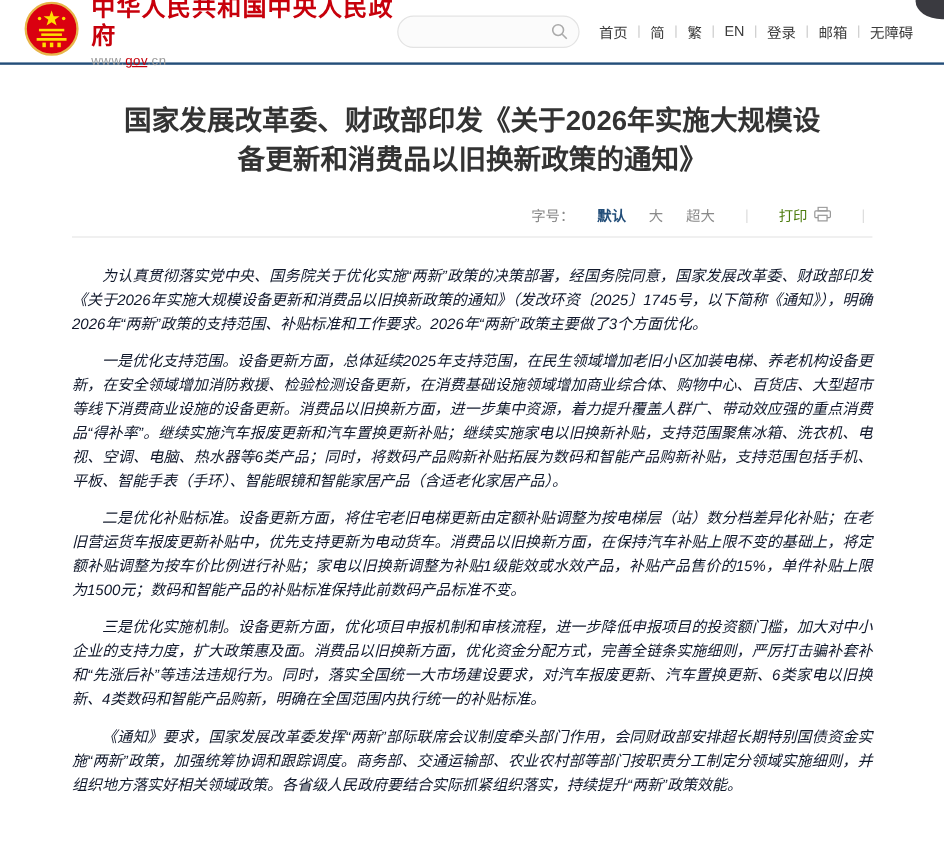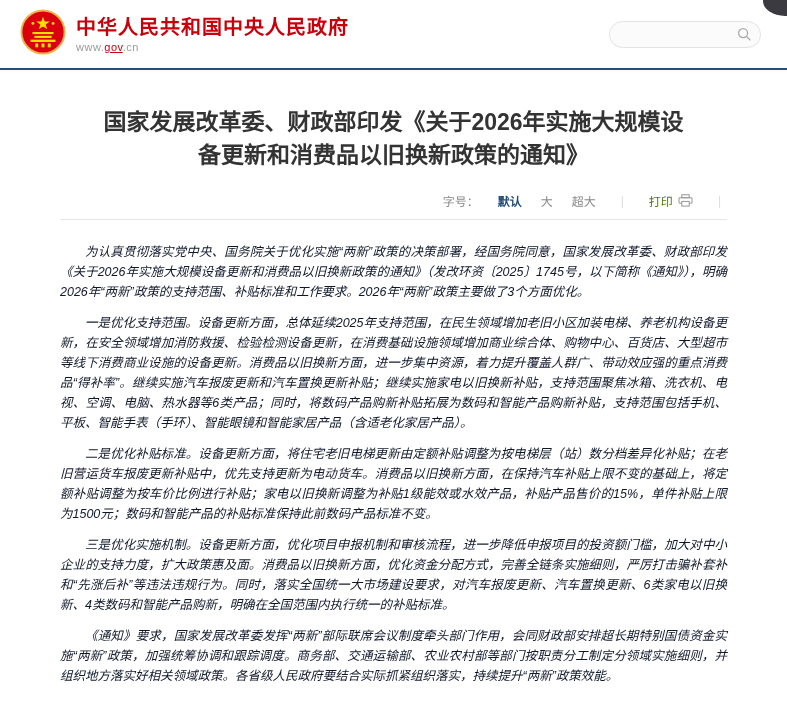--- a/index.html
+++ b/index.html
@@ -1,20 +1,20 @@
 <!DOCTYPE html>
 <html lang="zh-CN"><head>
 <meta charset="utf-8">
 <style>
   * { margin:0; padding:0; box-sizing:border-box; }
   html,body { width:787px; height:720px; background:#ffffff; overflow:hidden;
               font-family:"Liberation Sans","DejaVu Sans",sans-serif; }
 
   
-  .header { position:relative; height:70px; border-bottom:2px solid #234e79;
+  .header { position:relative; height:54px; border-bottom:2px solid #234e79;
             display:flex; align-items:center; padding:0 26px 0 20px; background:#fff; }
   .logo { display:flex; align-items:center; gap:10px; cursor:pointer; }
   .logo-text .site-name { font-size:20px; font-weight:bold; color:#c7000b; letter-spacing:1px; line-height:24px; }
   .logo-text .site-url { font-size:11px; color:#9a9a9a; margin-top:2px; letter-spacing:.5px; }
   .logo-text .site-url .hl { color:#c7000b;text-decoration:underline; }
 
   .search-box { margin-left:auto; width:152px; height:27px; border:1px solid #e3e3e3;
                 background:#fbfbfb; border-radius:14px; display:flex; align-items:center;
                 padding:0 8px 0 12px; }
   .search-box input { flex:1; border:0; outline:0; background:transparent; font-size:12px; color:#555; min-width:0; }
@@ -22,21 +22,21 @@
 
   .nav { display:flex; align-items:center; list-style:none; margin-left:16px; }
   .nav li { display:flex; align-items:center; font-size:12px; color:#3c3c3c; white-space:nowrap; }
   .nav li + li::before { content:"|"; color:#c9c9c9; margin:0 8px; font-size:11px; }
   .nav li a { color:#3c3c3c; text-decoration:none; cursor:pointer; }
 
   .corner-artifact { position:absolute; top:0; right:0; width:24px; height:16px;
                      background:#3a3a40; border-bottom-left-radius:22px 15px; }
 
   
-  .article { width:667px; margin:16px auto; padding-top:20px; }
+  .article { width:667px; margin:0 auto; padding-top:30px; }
   .article-title { font-size:23px; line-height:33px; color:#333; font-weight:600;
                    text-align:center; max-width:600px; margin:0 auto; }
 
   .meta-row { margin-top:20px; display:flex; align-items:center; font-size:12px; color:#8a8a8a; }
   .meta-left span { margin-right:6px; }
   .meta-right { margin-left:auto; display:flex; align-items:center; gap:19px; }
   .fs-option { cursor:pointer; color:#8a8a8a; }
   .fs-option.selected { color:#234e79; font-weight:bold; }
   .sep::before { content:"|"; color:#dddddd; margin:0 6px; }
   .print-btn { display:flex; align-items:center; gap:5px; cursor:pointer; color:#4d7c0f; }
@@ -74,20 +74,43 @@
   </div>
 
   <div class="search-box">
     <input type="text" placeholder="" style="">
     <svg class="search-icon" viewBox="0 0 16 16">
       <circle cx="6.5" cy="6.5" r="4.8" fill="none" stroke="#aaaaaa" stroke-width="1.4"></circle>
       <line x1="10.2" y1="10.2" x2="14.2" y2="14.2" stroke="#aaaaaa" stroke-width="1.4"></line>
     </svg>
   </div>
 
+  <ul class="nav">
+    <li>
+        <a>首页</a>
+      </li>
+    <li>
+        <a>简</a>
+      </li>
+    <li>
+        <a>繁</a>
+      </li>
+    <li>
+        <a>EN</a>
+      </li>
+    <li>
+        <a>登录</a>
+      </li>
+    <li>
+        <a>邮箱</a>
+      </li>
+    <li>
+        <a>无障碍</a>
+      </li>
+  </ul>
 
   <div class="corner-artifact"></div>
 </div>
 
 <div class="article">
 
   <h1 class="article-title">国家发展改革委、财政部印发《关于2026年实施大规模设备更新和消费品以旧换新政策的通知》</h1>
 
   <div class="meta-row">
     <div class="meta-right">

